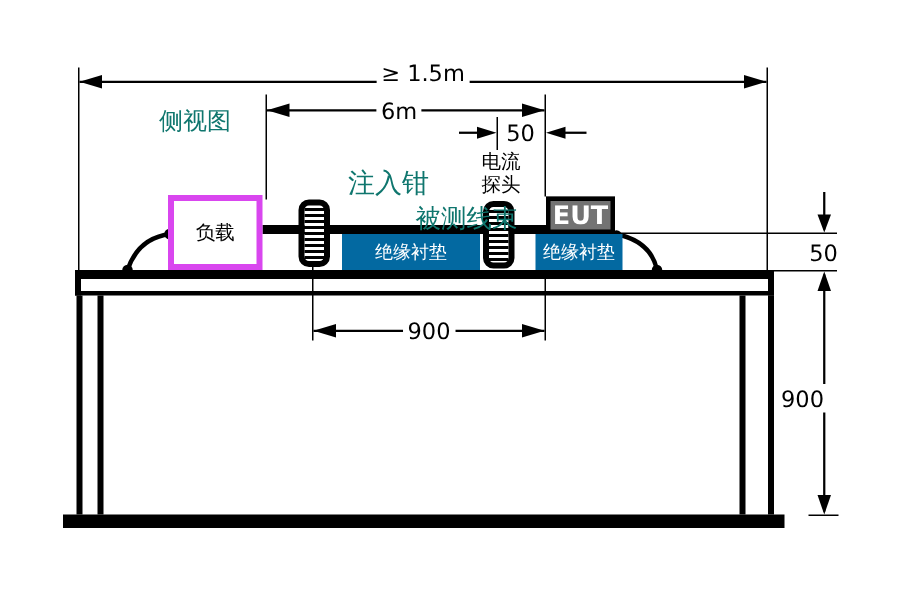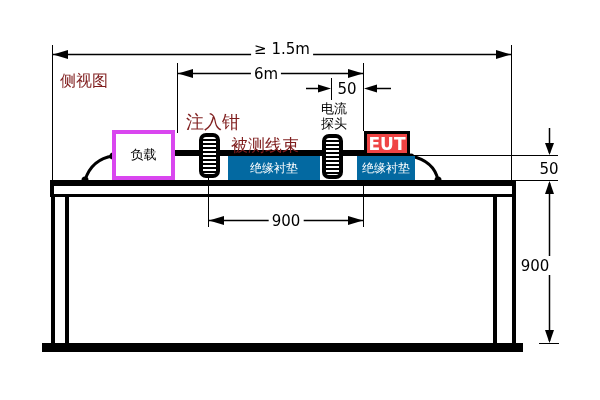--- a/index.html
+++ b/index.html
@@ -1,21 +1,21 @@
 <!DOCTYPE html>
 <html><head>
 <meta charset="utf-8">
 <style>
   html,body{margin:0;padding:0;background:#fff;}
   .stage{
     position:relative;width:600px;height:400px;background:#fff;overflow:hidden;
     font-family:"DejaVu Sans","Liberation Sans",sans-serif;color:#000;
   }
   .stage svg{position:absolute;left:0;top:0;}
-  .lbl{position:absolute;white-space:nowrap;color:#7f1d1d;}
+  .lbl{position:absolute;white-space:nowrap;color:#0f766e;margin-left:46px;}
   .dimlbl{position:absolute;white-space:nowrap;background:#fff;padding:0 3px;
           font-size:15px;transform:translateX(-50%);}
   .box-load{
     position:absolute;left:112px;top:130px;width:63px;height:50px;
     background:#fff;border:4px solid #d946ef;box-sizing:border-box;
     display:flex;align-items:center;justify-content:center;font-size:13px;
   }
   .clamp{
     position:absolute;width:21px;height:45px;box-sizing:border-box;
     border:4px solid #000;border-radius:7px;
@@ -25,21 +25,21 @@
   .clamp-probe{left:322px;top:134px;}
   .pad{
     position:absolute;top:156px;height:24px;background:#0369a1;
     display:flex;align-items:center;justify-content:center;
     color:#fff;font-size:12px;letter-spacing:0;
   }
   .pad-left{left:228px;width:92px;}
   .pad-right{left:357px;width:58px;}
   .box-eut{
     position:absolute;left:364px;top:131px;width:46px;height:25px;
-    background:#ef4444;border:3px solid #000;box-sizing:border-box;
+    background:#737373;border:3px solid #000;box-sizing:border-box;
     display:flex;align-items:center;justify-content:center;
     color:#fff;font-weight:bold;font-size:17px;
   }
   .probe-lbl{
     position:absolute;left:315px;top:101px;transform:translateX(-50%);
     font-size:13px;line-height:15px;text-align:center;background:#fff;margin-left:19px;
   }
 </style>
 </head>
 <body>

